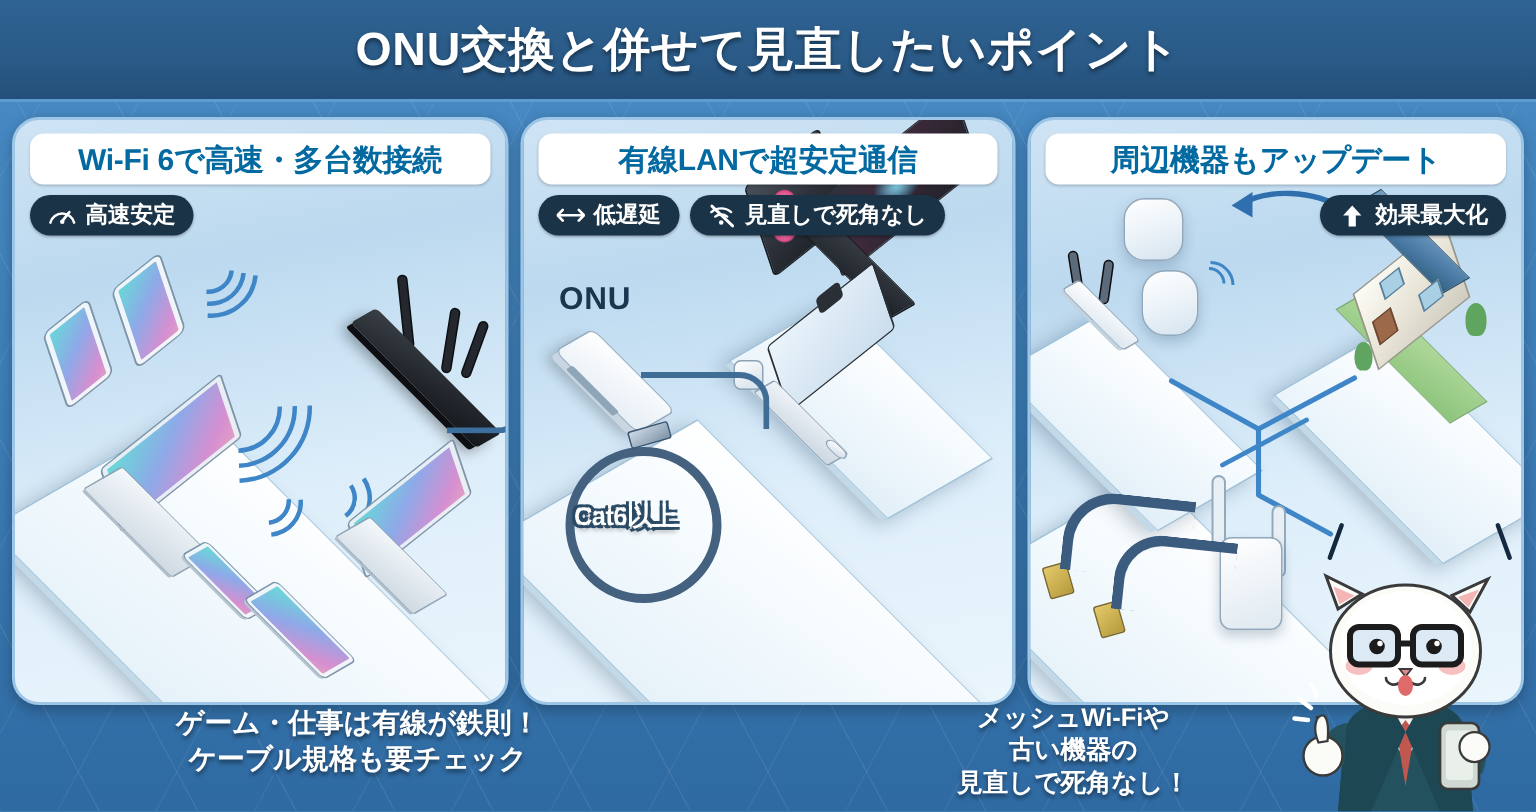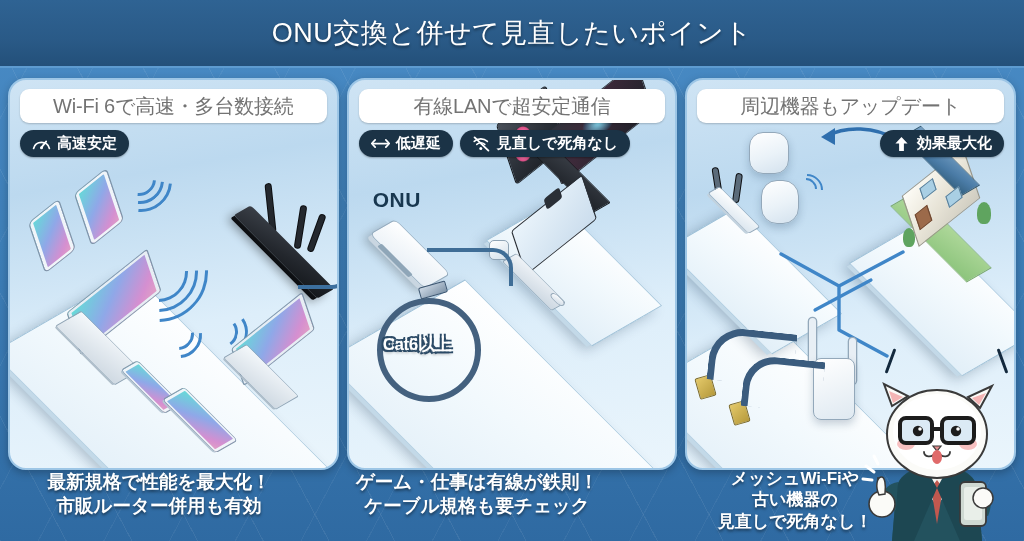--- a/index.html
+++ b/index.html
@@ -27,22 +27,22 @@
 
   
   .header {
     position:absolute; left:0; top:0; width:1024px; height:68px;
     background:linear-gradient(180deg,#2f6393 0%,#2a5a87 60%,#23507a 100%);
     display:flex; align-items:center; justify-content:center;
     border-bottom:2px solid #5d9bd0;
   }
   .header-title {
     color:#ffffff;
-    font-size:27px;
-    font-weight:normal;
+    font-size:31px;
+    font-weight:bold;
     letter-spacing:.5px;
     text-shadow:0 2px 3px rgba(0,0,0,.45);
   }
 
   
   .panels {
     position:absolute; left:0; top:70px; width:1024px; height:400px;
     display:flex; gap:8px; padding:8px 8px 0 8px;
   }
   .panel {
@@ -56,22 +56,22 @@
   }
   .panel-inner { position:absolute; inset:0; }
 
   
   .panel-title {
     position:absolute; left:10px; right:10px; top:9px;
     height:34px;
     background:#ffffff;
     border-radius:9px;
     display:flex; align-items:center; justify-content:center;
-    color:#737373;
-    font-size:20px; font-weight:normal;
+    color:#0369a1;
+    font-size:20px; font-weight:bold;
     letter-spacing:-.2px;
     box-shadow:0 1px 2px rgba(0,0,0,.2);
   }
   .badges {
     position:absolute; top:50px; left:10px; right:10px;
     display:flex; gap:7px;
   }
   .badges.right { justify-content:flex-end; }
   .badge {
     background:#1b3346;
@@ -493,24 +493,20 @@
     <path d="M81 70 L89 70 L85 75 Z" fill="#e08b8b" stroke="#3a3a3a" stroke-width="1.2"></path>
     <path d="M85 75 C79 84, 72 80, 72 76" fill="none" stroke="#3a3a3a" stroke-width="1.8" stroke-linecap="round"></path>
     <path d="M85 75 C91 84, 98 80, 98 76" fill="none" stroke="#3a3a3a" stroke-width="1.8" stroke-linecap="round"></path>
     <ellipse cx="85" cy="81" rx="5" ry="7" fill="#e06a6a"></ellipse>
 
     <path d="M22 96 L14 90 M20 104 L11 103 M26 88 L22 80" stroke="#ffffff" stroke-width="3" stroke-linecap="round"></path>
   </svg>
 
   <div class="captions">
     <div class="caption">
-      <div>最新規格で性能を最大化！</div>
-      <div>市販ルーター併用も有効</div>
-    </div>
-    <div class="caption">
       <div>ゲーム・仕事は有線が鉄則！</div>
       <div>ケーブル規格も要チェック</div>
     </div>
     <div class="caption three">
       <div>メッシュWi-Fiや</div>
       <div>古い機器の</div>
       <div>見直しで死角なし！</div>
     </div>
   </div>
 </div>

